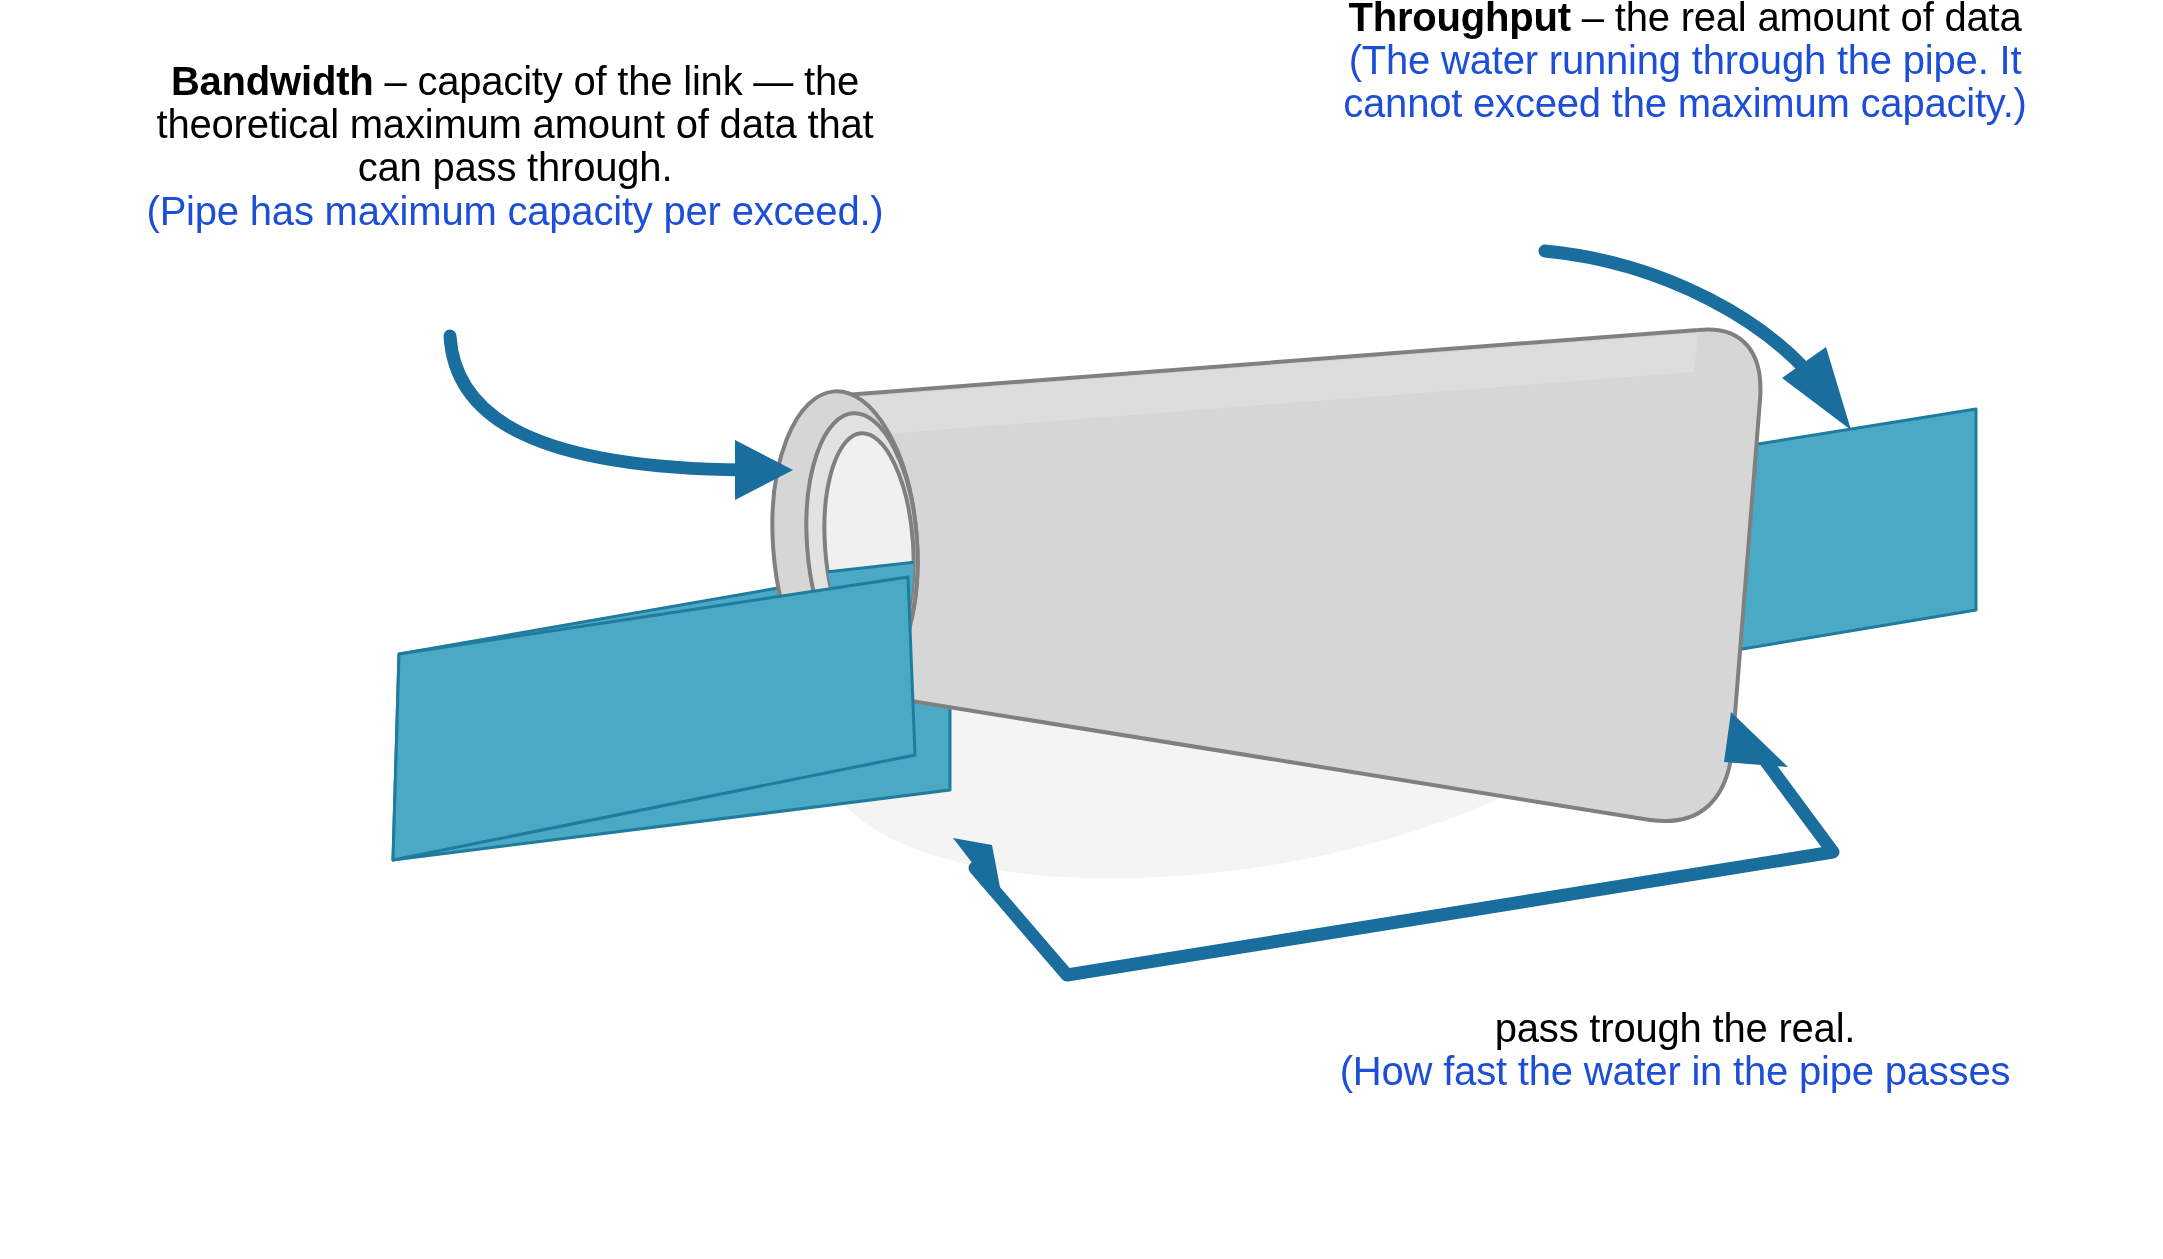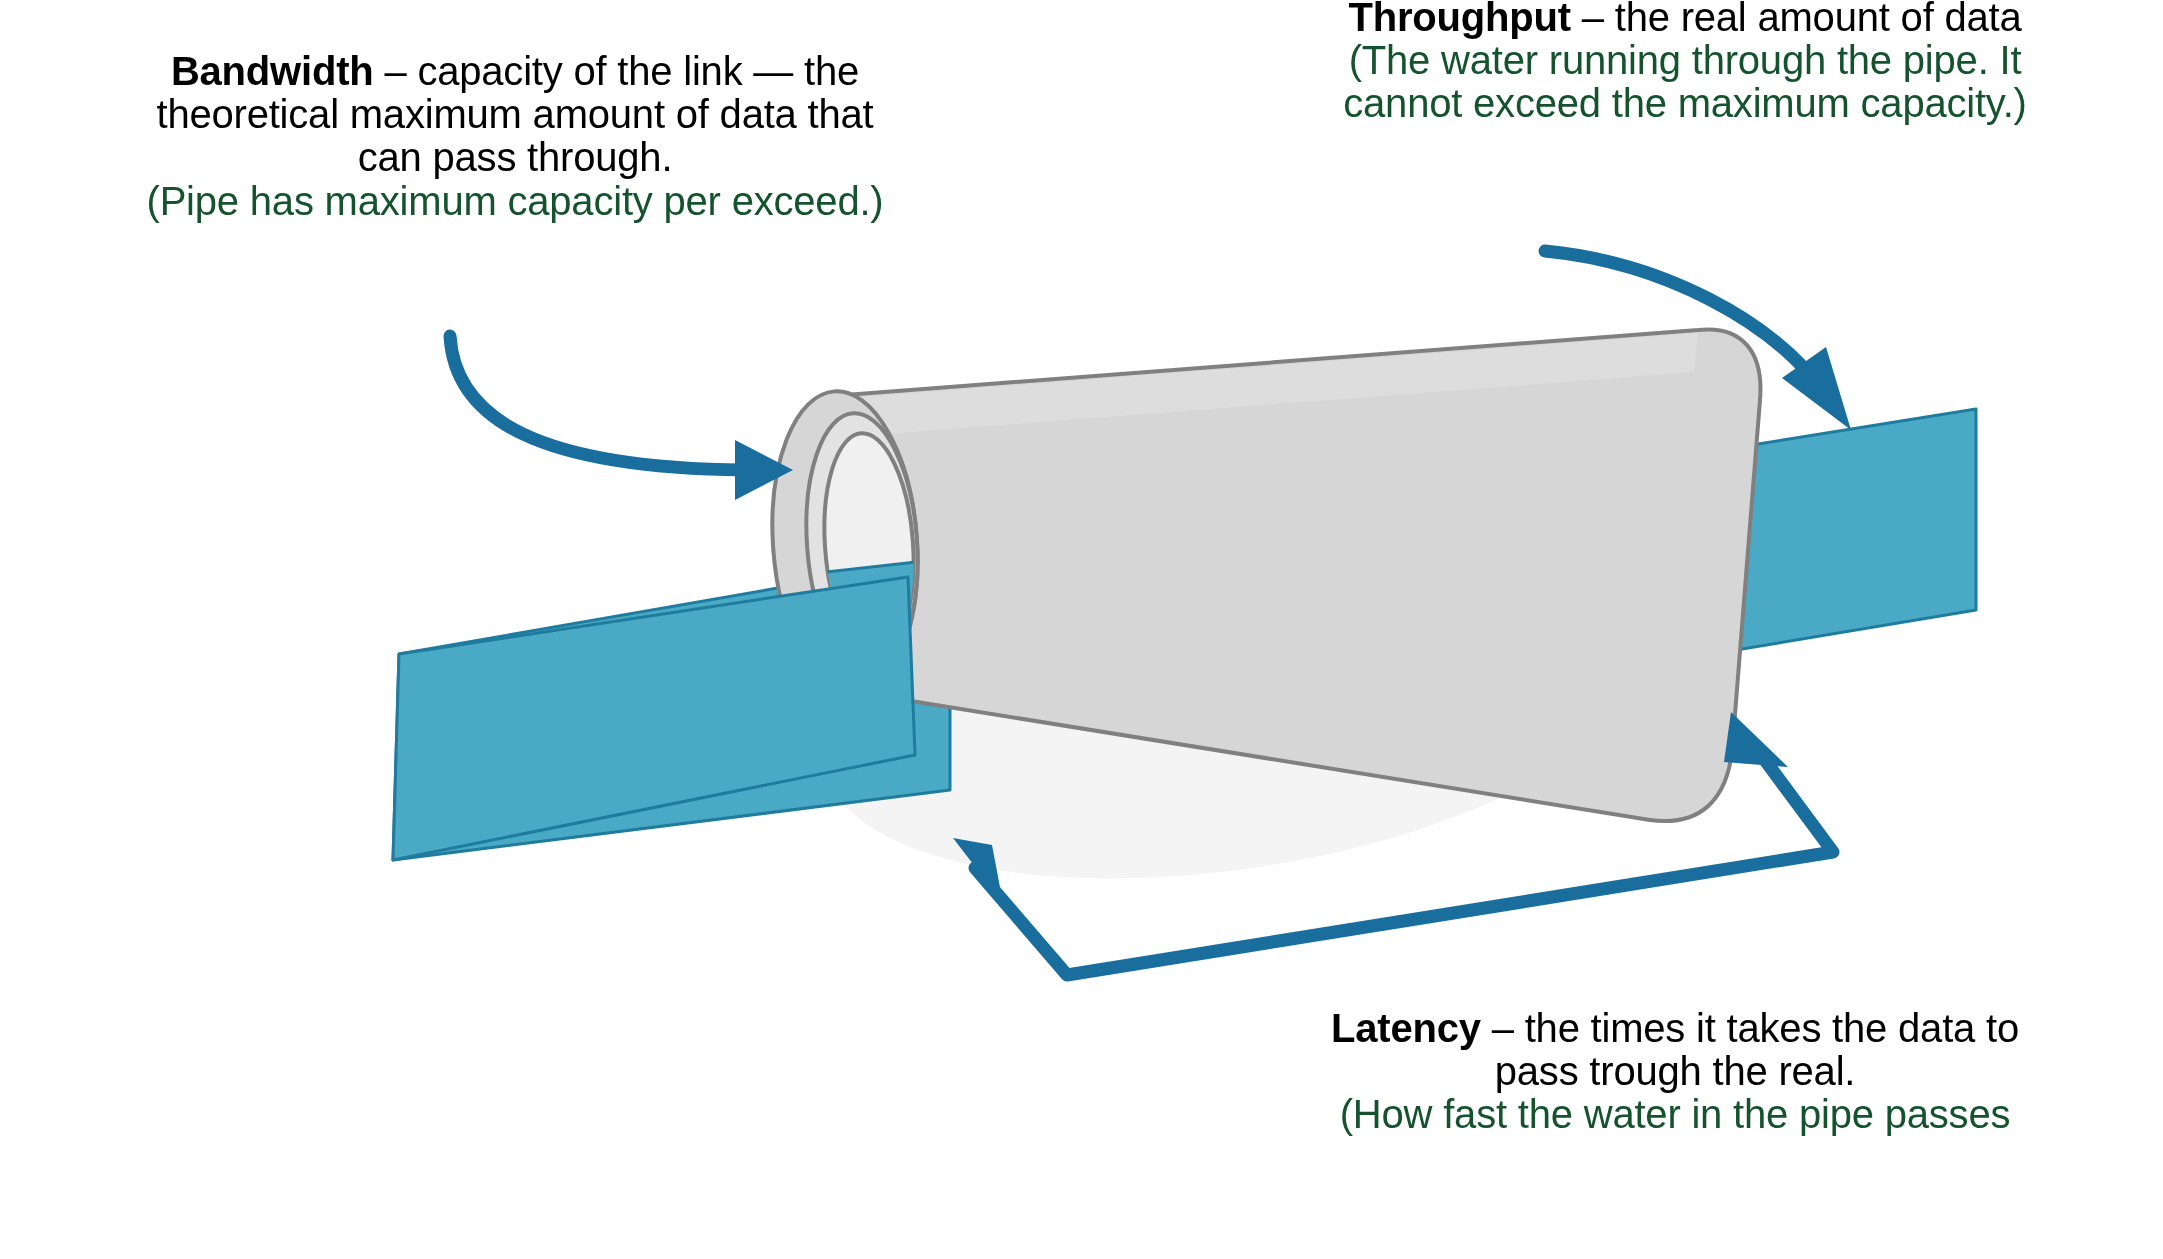--- a/index.html
+++ b/index.html
@@ -34,25 +34,25 @@
     position: absolute;
     text-align: center;
     line-height: 1.08;
     color: #000000;
     font-size: 40px;
     font-weight: 400;
     letter-spacing: -0.2px;
   }
   .callout .ln { display: block; white-space: nowrap; }
   .callout .term { font-weight: bold; }
-  .callout .analogy { color: #14532d; }
+  .callout .analogy { color: #1d4ed8; }
 
   #callout-bandwidth {
     left: 10px;
-    top: 50px;
+    top: 60px;
     width: 1010px;
   }
   #callout-throughput {
     left: 1215px;
     top: -4px;
     width: 940px;
   }
   #callout-latency {
     left: 1195px;
     top: 1007px;
@@ -144,18 +144,17 @@
     <span class="ln analogy">(Pipe has maximum capacity per exceed.)</span>
   </div>
 
   <div class="callout" id="callout-throughput">
     <span class="ln"><span class="term">Throughput</span><span> – the real amount of data</span></span>
     <span class="ln analogy">(The water running through the pipe. It</span>
     <span class="ln analogy">cannot exceed the maximum capacity.)</span>
   </div>
 
   <div class="callout" id="callout-latency">
-    <span class="ln"><span class="term">Latency</span><span> – the times it takes the data to</span></span>
     <span class="ln">pass trough the real.</span>
     <span class="ln analogy">(How fast the water in the pipe passes</span>
   </div>
 
 </div>
 
 </body></html>

